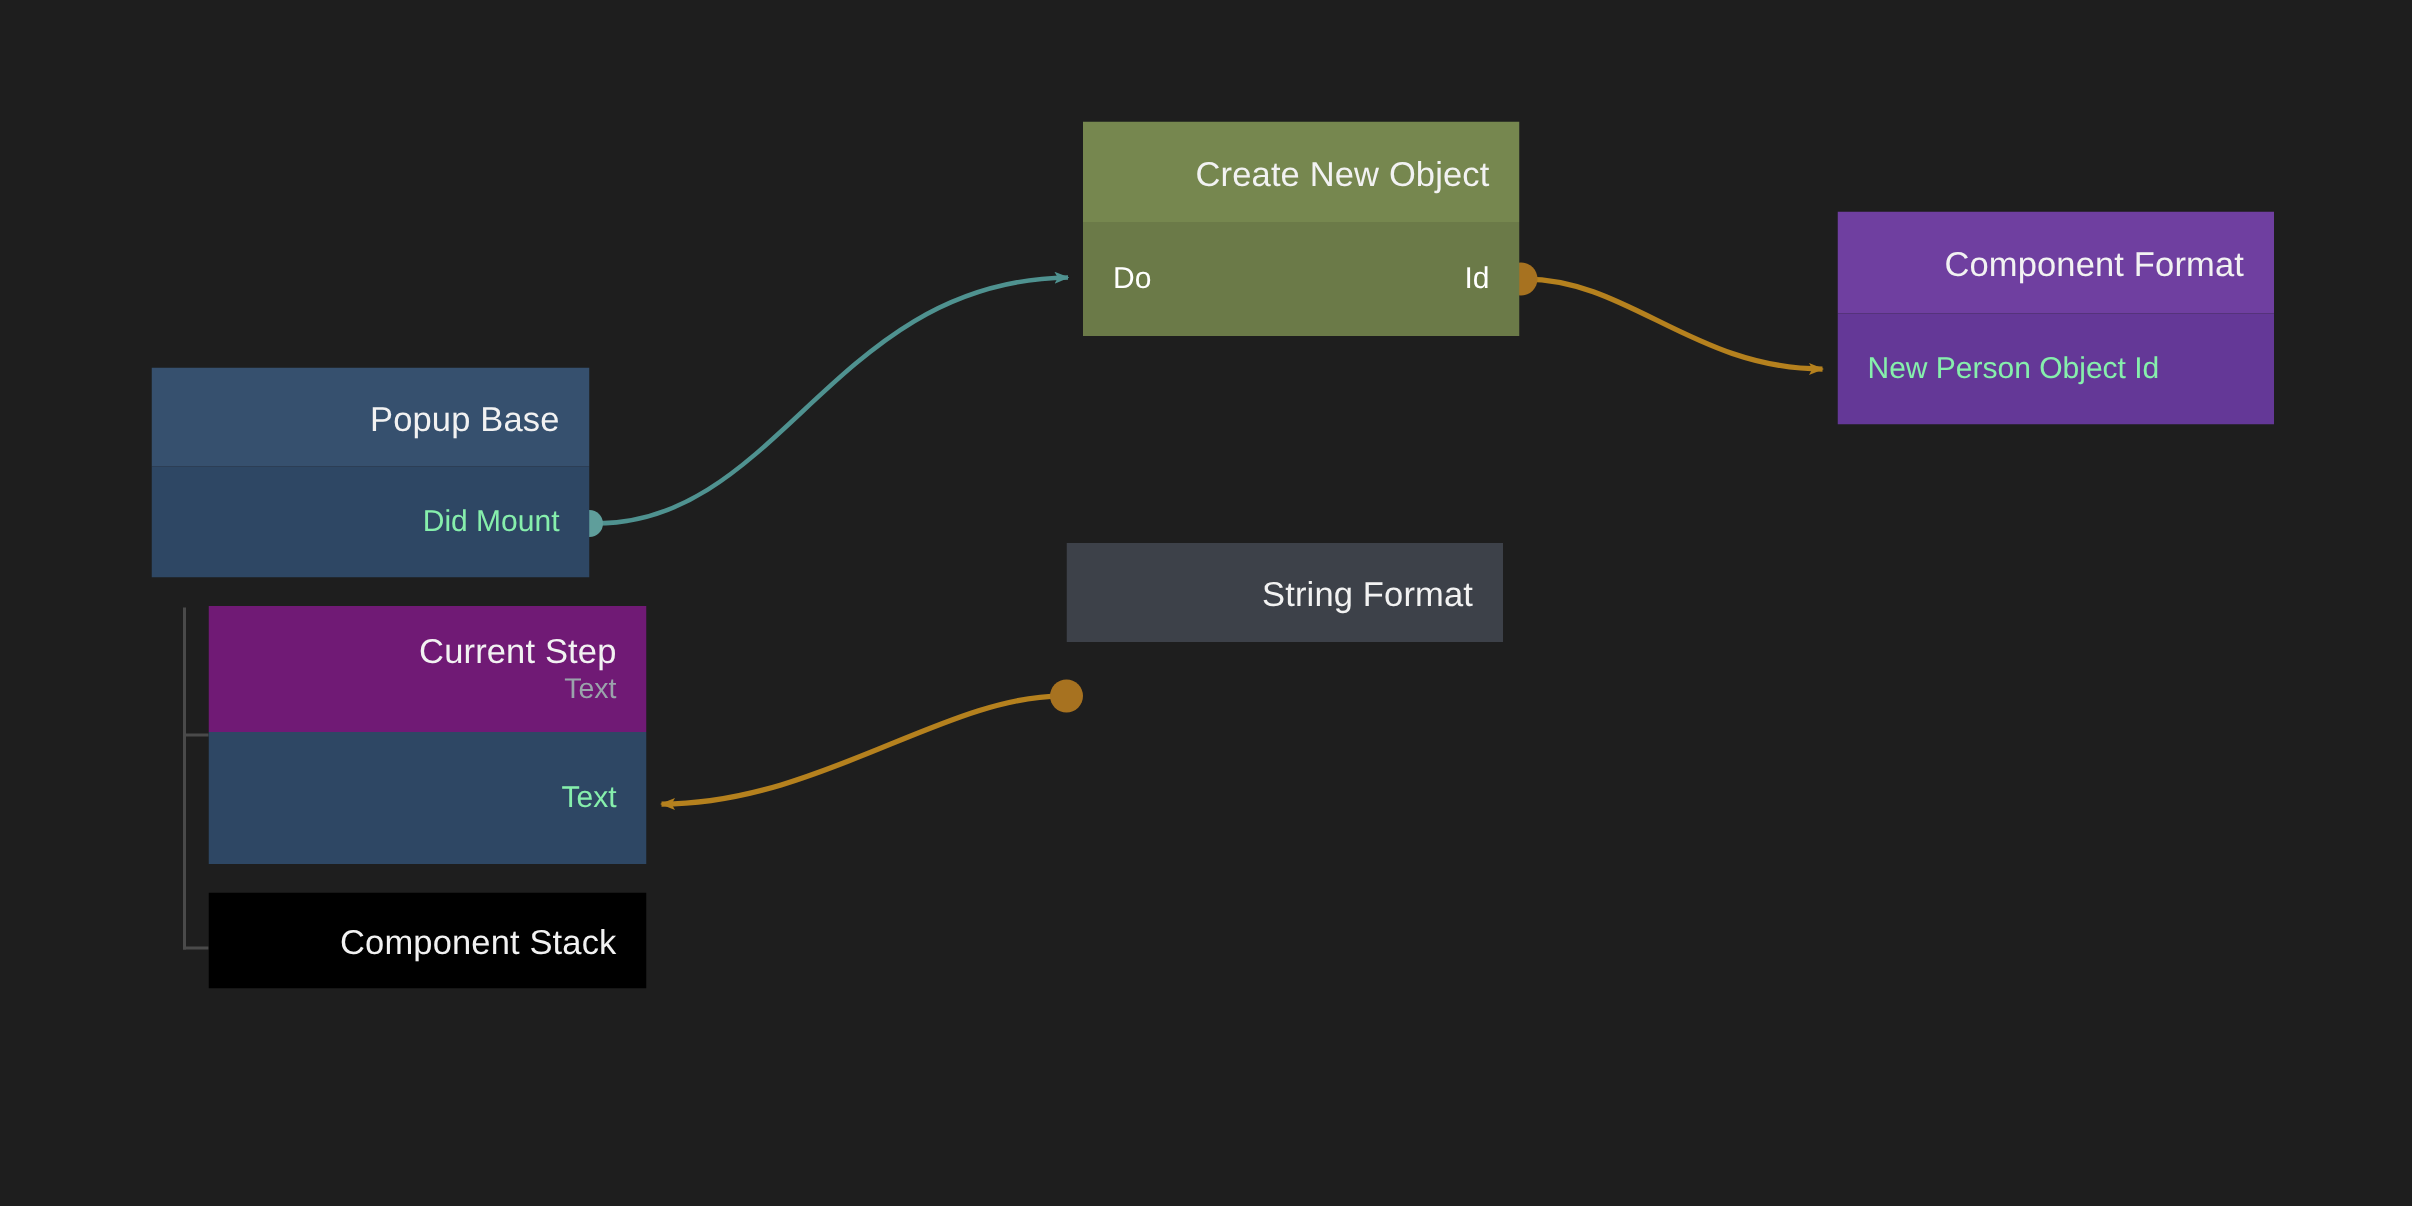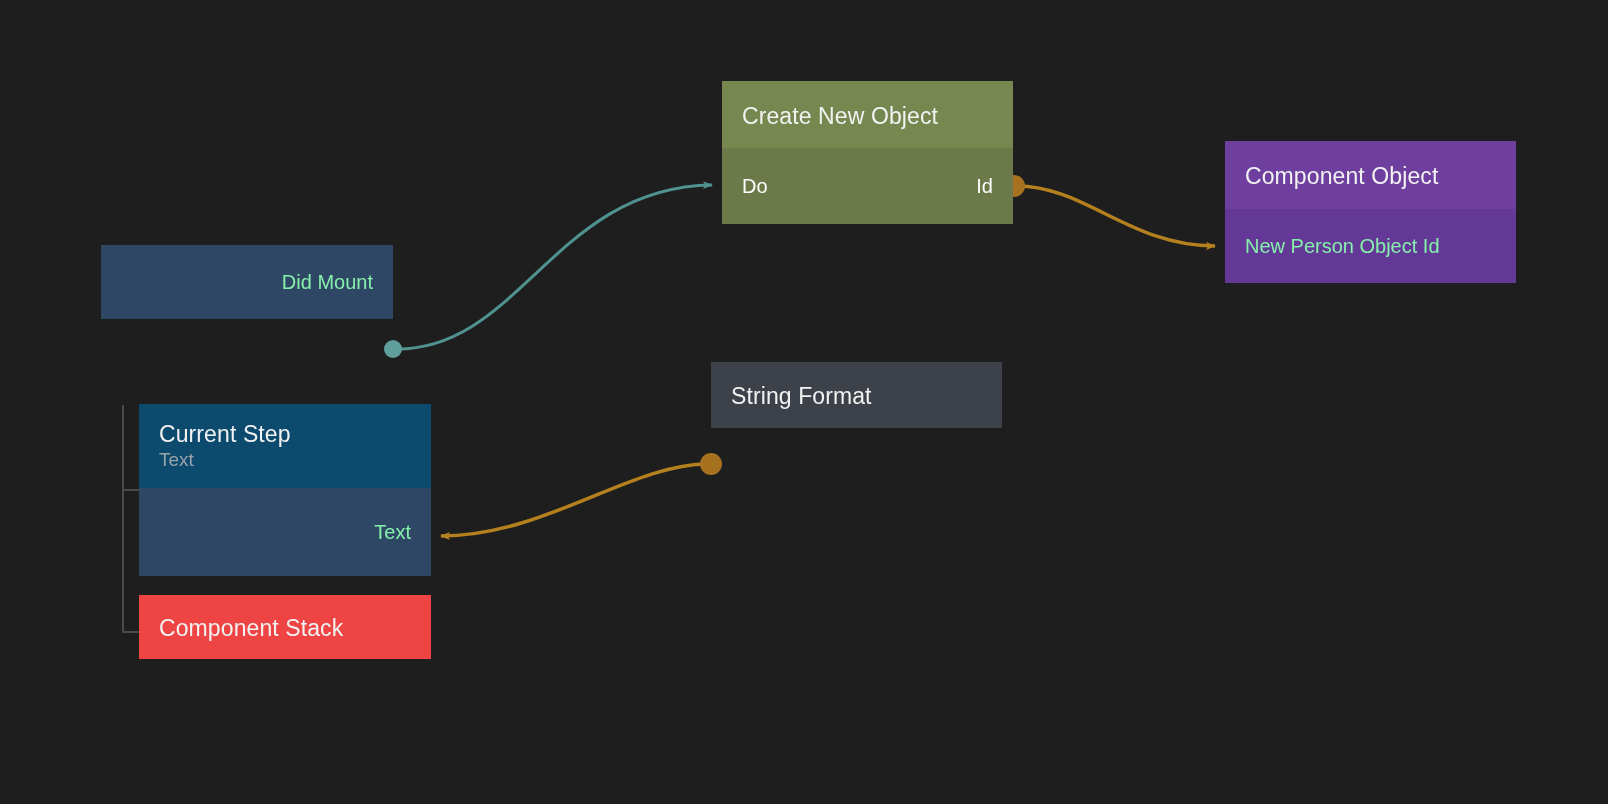--- a/index.html
+++ b/index.html
@@ -30,20 +30,21 @@
     position: absolute;
     box-sizing: border-box;
     overflow: hidden;
   }
   .node-header {
     box-sizing: border-box;
     padding: 16px 20px 14px 20px;
     display: flex;
     flex-direction: column;
     justify-content: center;
+    text-align: right;
   }
   .node-title {
     font-size: 23px;
     line-height: 30px;
     color: #f2f2f2;
     font-weight: 400;
     letter-spacing: 0.1px;
     white-space: nowrap;
   }
   .node-subtitle {
@@ -77,27 +78,27 @@
   }
 
   
   #node-popup-base { left: 101px; top: 245px; width: 292px; height: 140px; }
   #node-popup-base .node-header { height: 66px; background: #36506e; }
   #node-popup-base .node-body { height: 74px; background: #2e4764; }
   #node-popup-base .port-row { height: 74px; justify-content: flex-end; }
 
   
   #node-current-step { left: 139px; top: 404px; width: 292px; height: 172px; }
-  #node-current-step .node-header { height: 84px; background: #0c4a6e; padding-top: 12px; }
+  #node-current-step .node-header { height: 84px; background: #701a75; padding-top: 12px; }
   #node-current-step .node-body { height: 88px; background: #2e4764; }
   #node-current-step .port-row { height: 88px; }
 
   
   #node-component-stack { left: 139px; top: 595px; width: 292px; height: 64px; }
-  #node-component-stack .node-header { height: 64px; background: #ef4444; }
+  #node-component-stack .node-header { height: 64px; background: #000000; }
 
   
   #node-create-new-object { left: 722px; top: 81px; width: 291px; height: 143px; }
   #node-create-new-object .node-header { height: 67px; background: #76874f; }
   #node-create-new-object .node-body { height: 76px; background: #6b7a48; }
   #node-create-new-object .port-row { height: 76px; justify-content: space-between; }
   #node-create-new-object .port-label { color: #ffffff; }
 
   
   #node-component-object { left: 1225px; top: 141px; width: 291px; height: 142px; }
@@ -143,20 +144,23 @@
     <circle cx="711" cy="464" r="11" fill="#a77220"></circle>
   </svg>
 
   <div>
     <div class="tree-line" style="left:122px; top:405px; width:2px; height:228px;"></div>
     <div class="tree-line" style="left:122px; top:489px; width:17px; height:2px;"></div>
     <div class="tree-line" style="left:122px; top:631px; width:17px; height:2px;"></div>
   </div>
 
   <div class="node" id="node-popup-base">
+    <div class="node-header">
+      <div class="node-title">Popup Base</div>
+    </div>
     <div class="node-body">
       <div class="port-row">
         <span class="port-label right">Did Mount</span>
       </div>
     </div>
   </div>
 
   <div class="node" id="node-current-step">
     <div class="node-header">
       <div class="node-title">Current Step</div>
@@ -182,21 +186,21 @@
     <div class="node-body">
       <div class="port-row">
         <span class="port-label">Do</span>
         <span class="port-label">Id</span>
       </div>
     </div>
   </div>
 
   <div class="node" id="node-component-object">
     <div class="node-header">
-      <div class="node-title">Component Object</div>
+      <div class="node-title">Component Format</div>
     </div>
     <div class="node-body">
       <div class="port-row">
         <span class="port-label">New Person Object Id</span>
       </div>
     </div>
   </div>
 
   <div class="node" id="node-string-format">
     <div class="node-header">

